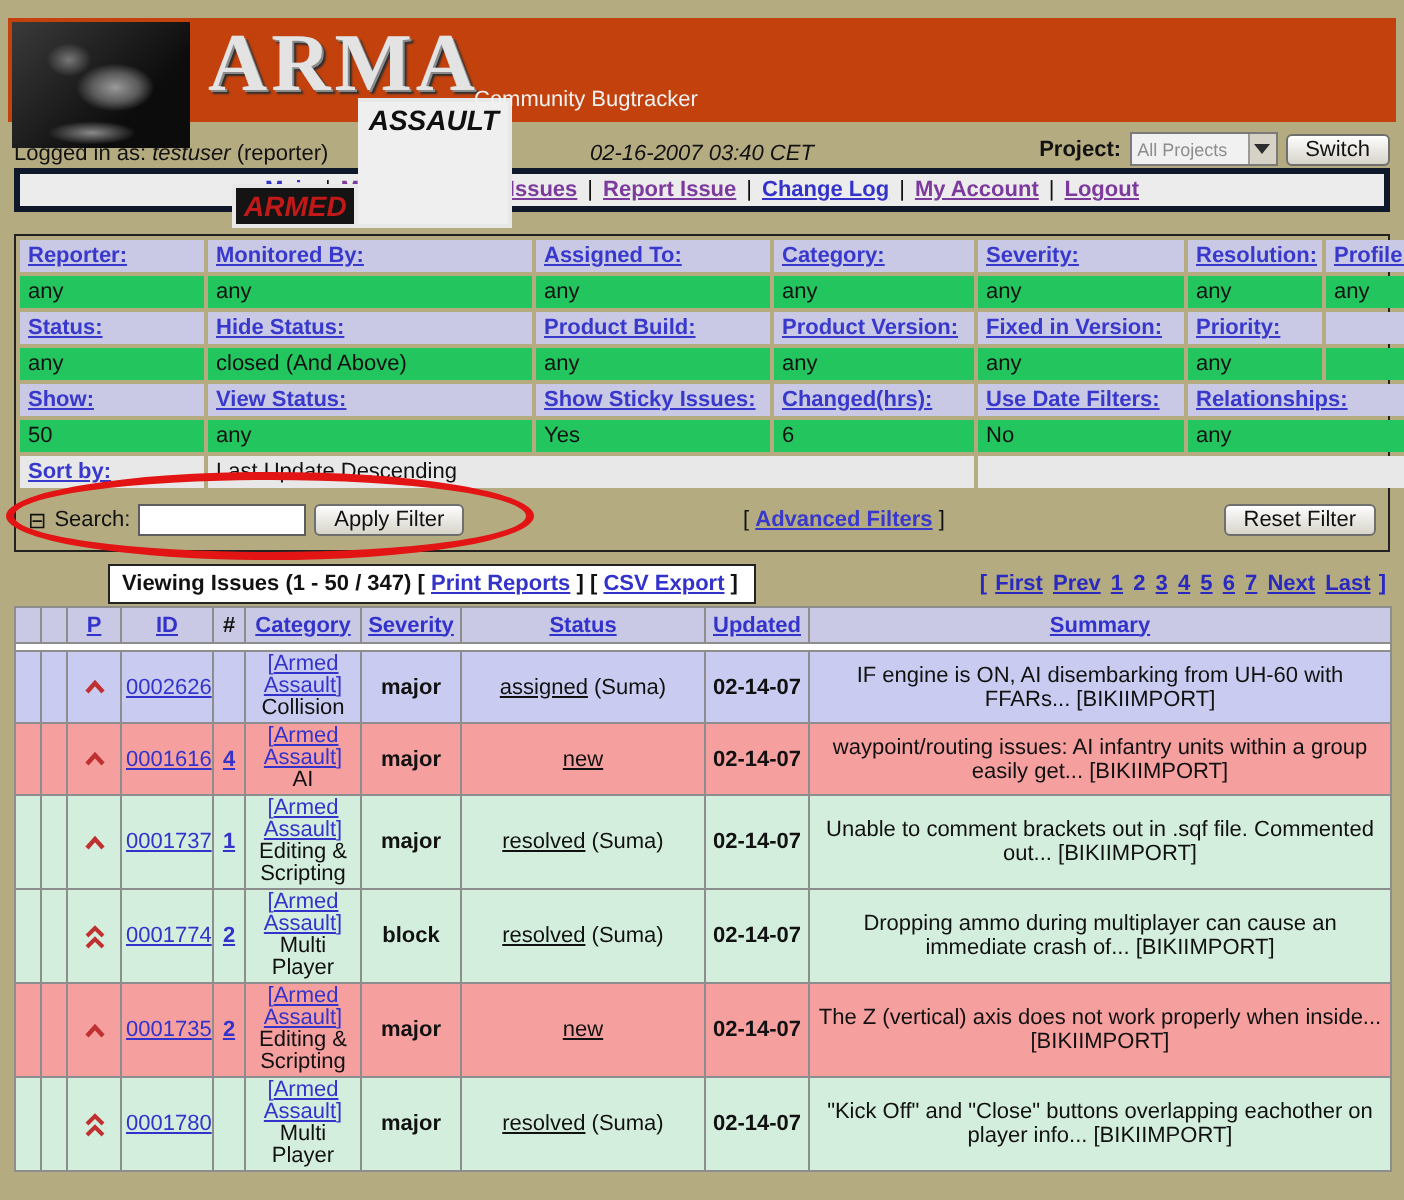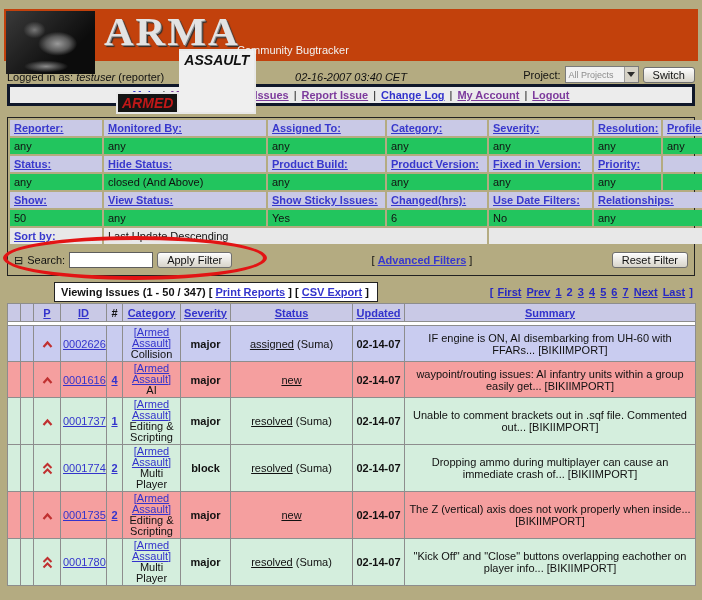--- a/index.html
+++ b/index.html
@@ -35,21 +35,21 @@
   .logo-sub-left  { background:#141414; border:2px solid #e8e8e8; color:#c11818; padding:0 4px;margin-top:43px; }
   .logo-sub-right { background:#efefef; border:2px solid #e8e8e8; border-left:none; color:#101010; padding:0 5px; }
   .tagline { position:absolute; left:233px; bottom:5px; color:#f2f2f2; font-size:11px; }
 
   
   .login-bar { margin:0 7px; height:22px; display:flex; align-items:flex-end; }
   .login-left { width:34%; }
   .login-center { width:32%; text-align:center; font-style:italic; }
   .login-right { width:34%; display:flex; align-items:center; justify-content:flex-end; gap:4px; }
   .user-name { font-style:italic; }
-  .project-label { font-weight:normal; }
+  .project-label { font-weight:bold; }
   .select {
     width:74px; height:17px; background:#f1f1f1; border:1px solid #7a7a7a;
     display:inline-flex; align-items:center; padding-left:3px;
     font-size:9px; color:#8d8d8d; cursor:pointer;
   }
   .select .arrow-box { margin-left:auto; width:14px; height:15px; background:#d6d2c6; border-left:1px solid #9a9a9a; display:flex; align-items:center; justify-content:center; }
   .select .arrow { width:0; height:0; border:4px solid transparent; border-top:5px solid #2c2c2c; margin-top:4px; }
   .btn {
     font-family:"Liberation Sans", sans-serif; font-size:11px; color:#111;
     background:linear-gradient(#fdfdfd,#d7d4ca); border:1px solid #6f6f6f; border-radius:3px;

